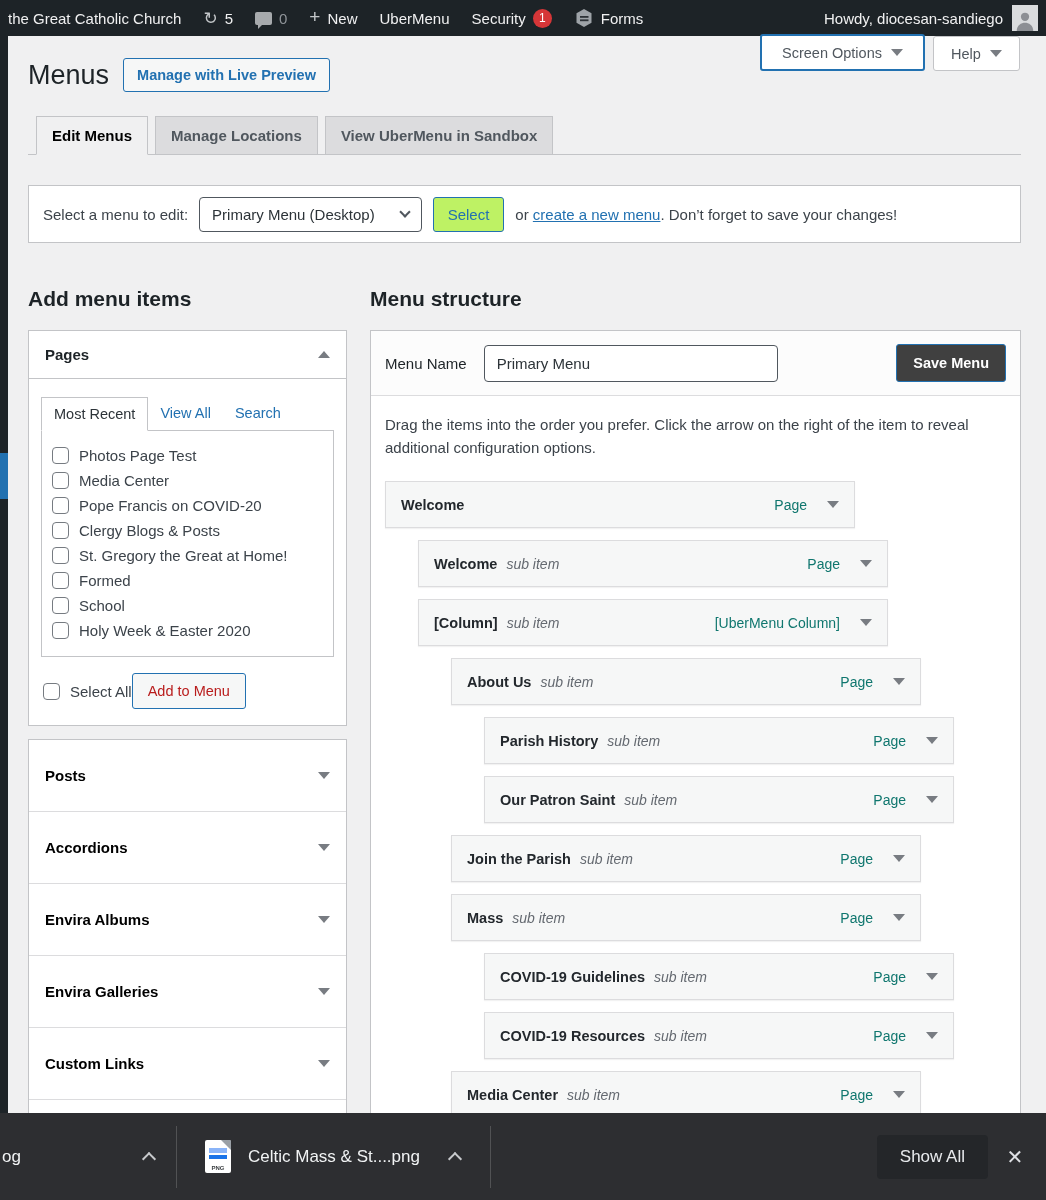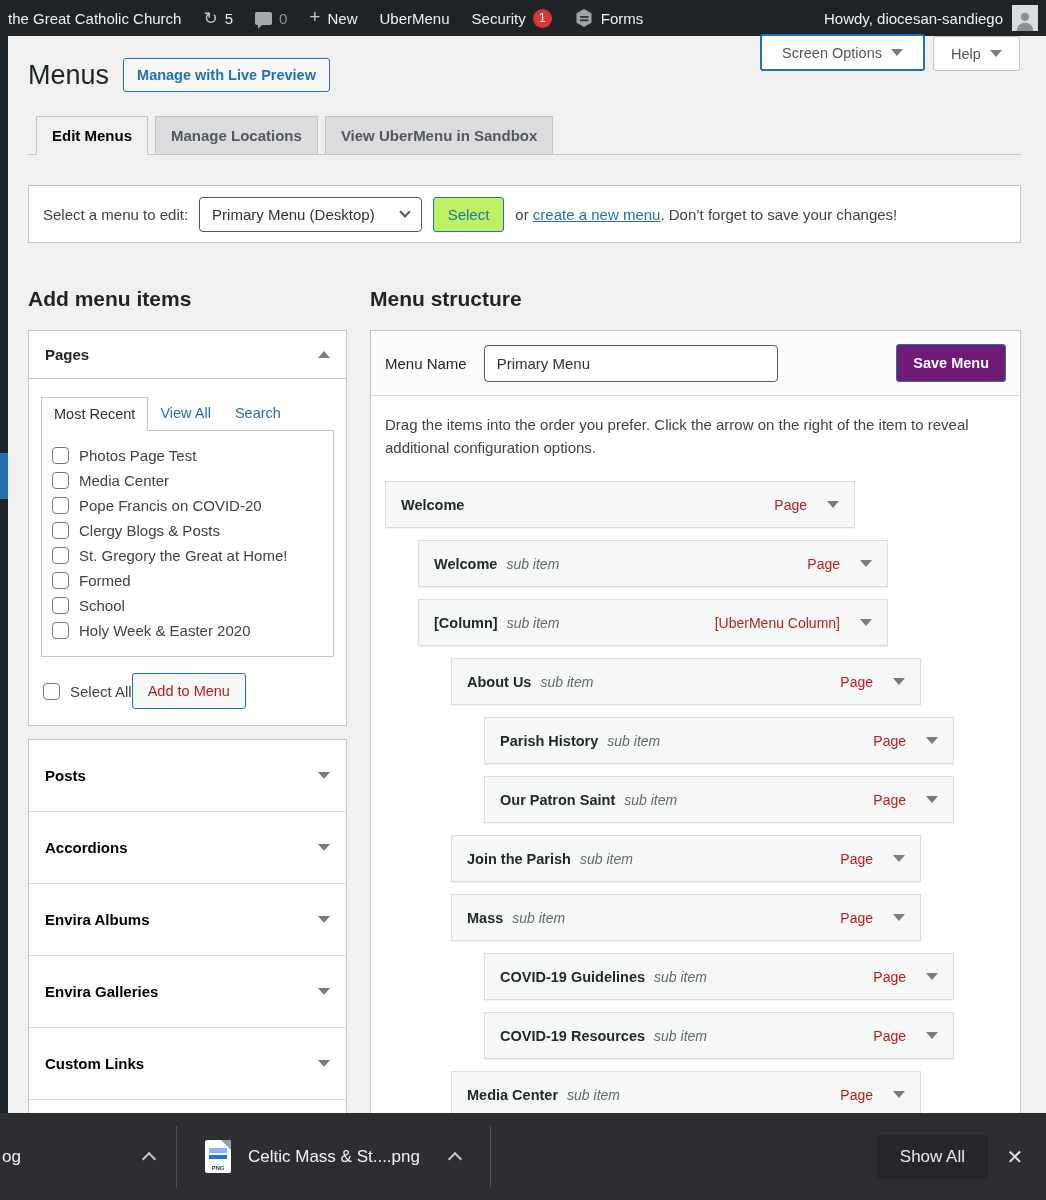--- a/index.html
+++ b/index.html
@@ -78,28 +78,28 @@
 
   .acc-box { margin-top:13px; background:#fff; border:1px solid #c3c4c7; }
   .acc-row { display:flex; justify-content:space-between; align-items:center; padding:27px 16px; font-size:15px; font-weight:700; border-top:1px solid #dcdcde; cursor:pointer; color:#000000; }
   .acc-row:first-child { border-top:none; }
 
   
   .structure-box { background:#fff; border:1px solid #c3c4c7; min-height:800px; }
   .name-row { display:flex; align-items:center; padding:13px 14px; border-bottom:1px solid #dcdcde; background:#fcfcfc; }
   .name-label { font-size:15px; margin-right:17px; color:#1d2327; }
   .name-input { width:294px; height:37px; border:1px solid #50575e; border-radius:4px; padding:0 12px; font-size:15px; color:#2c3338; background:#fff; font-family:inherit; }
-  .save-btn { margin-left:auto; background:#701a75; border:1px solid #2271b1; color:#fff; font-size:14.5px; font-weight:600; padding:10px 16px; border-radius:3px; }
+  .save-btn { margin-left:auto; background:#404040; border:1px solid #2271b1; color:#fff; font-size:14.5px; font-weight:600; padding:10px 16px; border-radius:3px; }
   .desc { padding:18px 14px 14px; font-size:15px; color:#3c434a; line-height:1.5; max-width:648px; }
   .items { padding:8px 14px 40px; }
   .mi { width:470px; height:47px; background:#f6f7f7; border:1px solid #dcdcde; box-shadow:0 1px 1px rgba(0,0,0,.05); display:flex; align-items:center; padding:0 15px; margin-bottom:12px; cursor:move; }
   .mi .t { font-size:14.5px; font-weight:600; color:#23282d; white-space:nowrap; }
   .mi .s { font-style:italic; font-size:14px; color:#646970; margin-left:9px; white-space:nowrap; }
   .mi .s:empty { display:none; }
-  .mi .type { margin-left:auto; font-size:14px; color:#b91c1c; margin-right:20px; white-space:nowrap; }
+  .mi .type { margin-left:auto; font-size:14px; color:#0f766e; margin-right:20px; white-space:nowrap; }
   .d0 { margin-left:0; } .d1 { margin-left:33px; } .d2 { margin-left:66px; } .d3 { margin-left:99px; }
 
   
   .downloads { position:absolute; bottom:0; left:0; width:100%; height:87px; background:#2d2e31; z-index:35; display:flex; align-items:center; color:#f1f3f4; }
   .dl-chunk { display:flex; align-items:center; height:62px; border-right:1px solid #515254; }
   .dl-chunk.first { width:177px; justify-content:space-between; padding:0 22px 0 2px; font-size:17px; }
   .dl-chunk.second { padding:0 30px 0 28px; gap:17px; font-size:17px; }
   .chev-up { width:10px; height:10px; border-top:2.5px solid #c8cacd; border-right:2.5px solid #c8cacd; transform:rotate(-45deg); margin-top:5px; cursor:pointer; }
   .dl-name { margin-right:13px; }
   .file-icon { position:relative; width:26px; height:33px; background:#fff; border-radius:2px; overflow:hidden; flex:none; }

